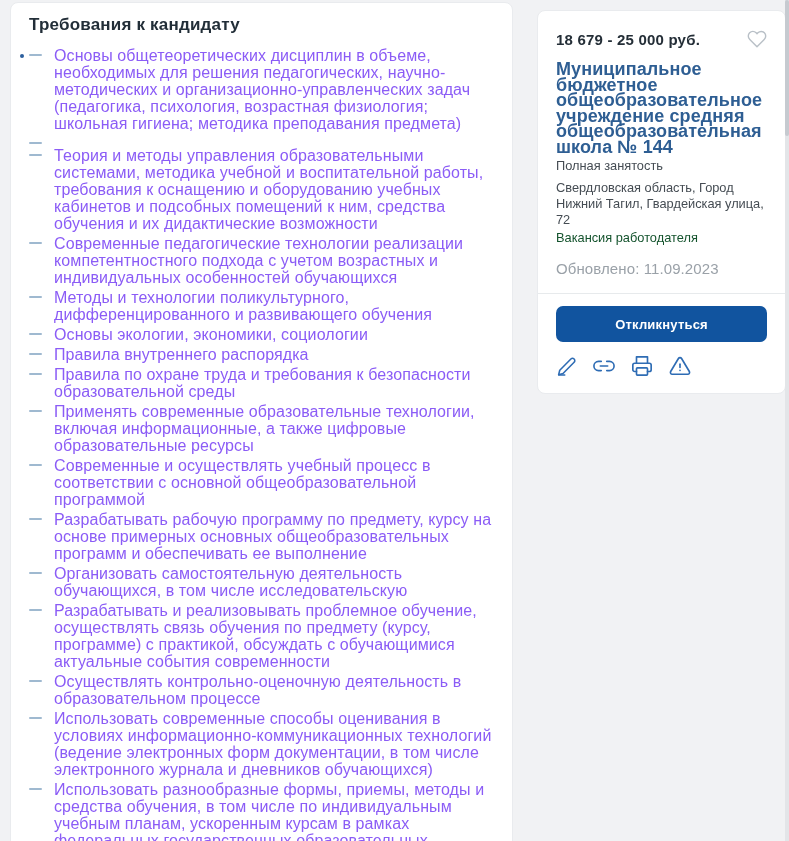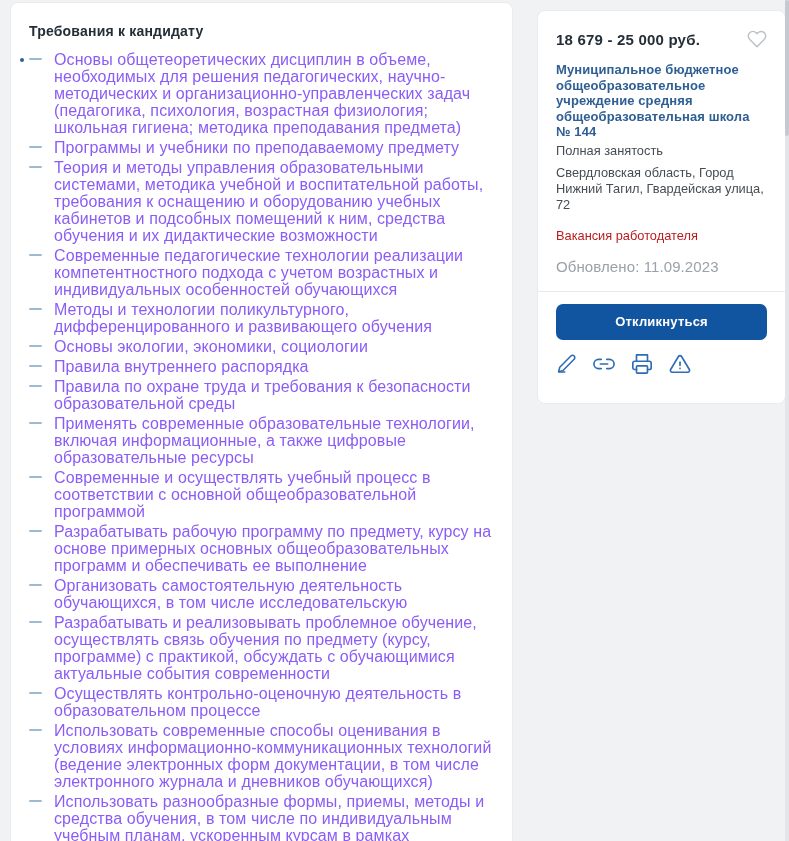--- a/index.html
+++ b/index.html
@@ -9,21 +9,21 @@
     font-family:"Liberation Sans", sans-serif;
     -webkit-font-smoothing:antialiased;
   }
   
   .req-card{
     position:absolute;left:10px;top:2px;width:503px;height:860px;
     background:#ffffff;border:1px solid #e9ebee;border-radius:8px 8px 0 0;
     box-sizing:border-box;padding:12px 18px 20px 18px;
   }
   .req-title{
-    font-size:14px;font-weight:700;color:#222e38;margin:8px 0 12px 0;letter-spacing:.2px;
+    font-size:17px;font-weight:700;color:#222e38;margin:0 0 12px 0;letter-spacing:.2px;
   }
   .req-list{list-style:none;margin:0;padding:0;}
   .req-list li{
     position:relative;display:flex;align-items:flex-start;gap:12px;
     margin:0 0 3px 0;
   }
   .req-text{
     font-size:16px;line-height:17px;color:#8b5cf6;max-width:441px;letter-spacing:.1px;
   }
   .dash{
@@ -36,29 +36,29 @@
   .vac-card{
     position:absolute;left:537px;top:10px;width:249px;
     background:#ffffff;border:1px solid #e9ebee;border-radius:8px;
     box-sizing:border-box;
   }
   .vac-top{padding:18px 18px 16px 18px;}
   .salary-row{display:flex;justify-content:space-between;align-items:flex-start;}
   .salary{font-size:15px;font-weight:700;color:#242e37;letter-spacing:.2px;padding-top:2px;}
   .fav-btn{background:none;border:none;padding:0;margin:0;cursor:pointer;line-height:0;}
   .employer{
-    margin-top:13px;font-size:13px;line-height:15.5px;font-weight:600;
+    margin-top:13px;font-size:18px;line-height:15.5px;font-weight:600;
     color:#2e5e93;text-decoration:none;display:block;letter-spacing:.1px;
   }
   .employment{margin-top:3px;font-size:12.8px;line-height:16px;color:#454c53;}
   .address{margin-top:6px;font-size:12.8px;line-height:16px;color:#454c53;}
-  .source{margin-top:15px;font-size:12.8px;line-height:16px;color:#b91c1c;}
+  .source{margin-top:2px;font-size:12.8px;line-height:16px;color:#14532d;}
   .updated{margin-top:14px;font-size:15px;color:#9aa1a8;letter-spacing:.1px;}
   .vac-divider{border:none;border-top:1px solid #e7eaec;margin:0;}
-  .vac-actions{padding:12px 18px 28px 18px;}
+  .vac-actions{padding:12px 18px 16px 18px;}
   .apply-btn{
     display:block;width:100%;height:36px;border:none;border-radius:7px;
     background:#11549f;color:#ffffff;font-family:"Liberation Sans",sans-serif;
     font-size:13px;font-weight:700;letter-spacing:.2px;cursor:pointer;
   }
   .icon-row{display:flex;align-items:center;gap:16px;margin-top:13px;}
   .icon-btn{background:none;border:none;padding:0;margin:0;cursor:pointer;line-height:0;}
   
   .scrollbar-track{
     position:absolute;right:0;top:0;width:4px;height:841px;background:#e3e5e8;
@@ -73,21 +73,20 @@
 <section class="req-card">
   <h2 class="req-title">Требования к кандидату</h2>
   <ul class="req-list">
       <li>
         <span class="bullet-dot"></span>
         <span class="dash"></span>
         <span class="req-text">Основы общетеоретических дисциплин в объеме, необходимых для решения педагогических, научно-методических и организационно-управленческих задач (педагогика, психология, возрастная физиология; школьная гигиена; методика преподавания предмета)</span>
       </li>
       <li>
         <span class="dash"></span>
-        <span class="req-text">Программы и учебники по преподаваемому предмету</span>
       </li>
       <li>
         <span class="dash"></span>
         <span class="req-text">Теория и методы управления образовательными системами, методика учебной и воспитательной работы, требования к оснащению и оборудованию учебных кабинетов и подсобных помещений к ним, средства обучения и их дидактические возможности</span>
       </li>
       <li>
         <span class="dash"></span>
         <span class="req-text">Современные педагогические технологии реализации компетентностного подхода с учетом возрастных и индивидуальных особенностей обучающихся</span>
       </li>
       <li>

